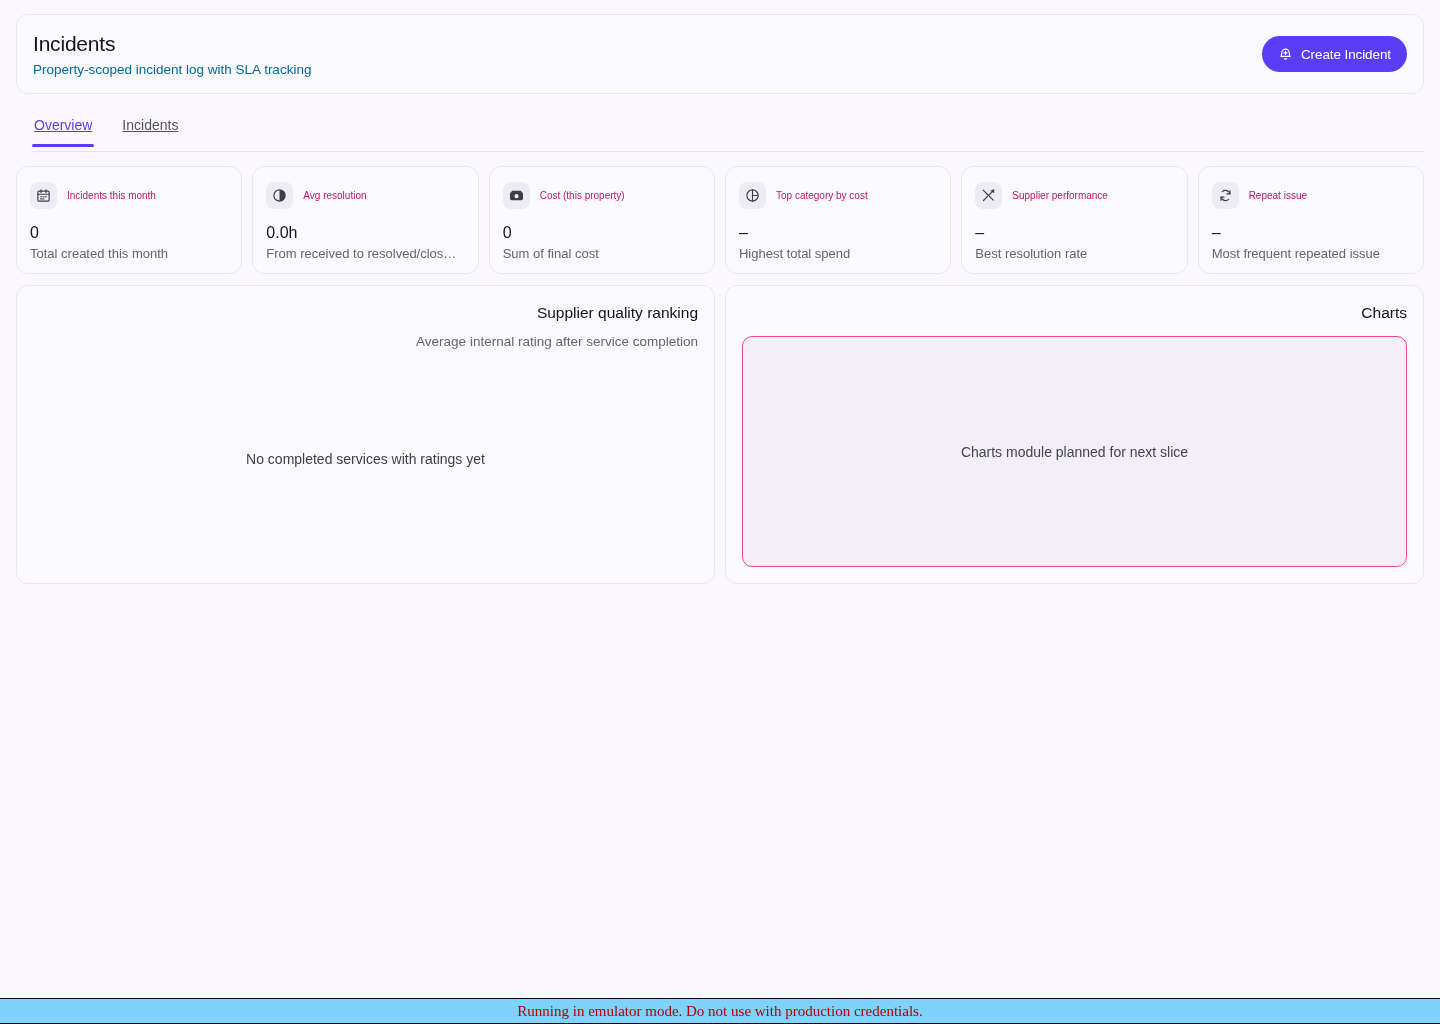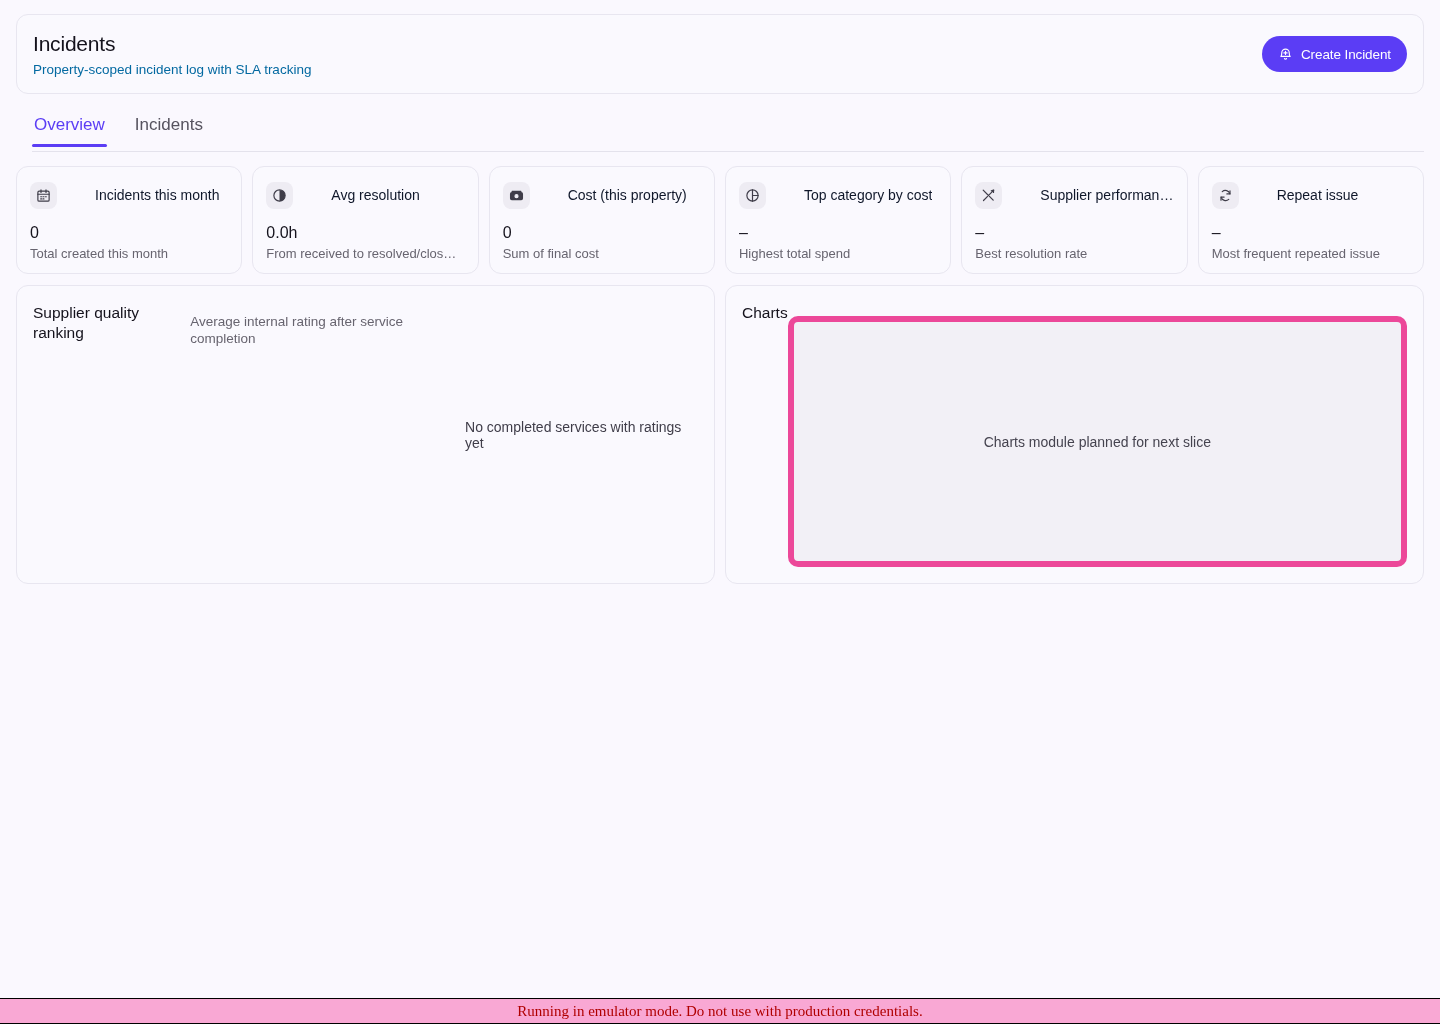--- a/index.html
+++ b/index.html
@@ -74,28 +74,29 @@
     top: 112px;
     width: 1392px;
     height: 40px;
     display: flex;
     align-items: flex-start;
     gap: 26px;
     border-bottom: 1px solid #e4e2ec;
   }
   .tab {
     position: relative;
-    font-size: 17px;
+    font-size: 14px;
     color: #56535f;
     padding: 4px 2px 12px 2px;
     cursor: pointer;
     background: none;
     border: none;
     font-family: "Liberation Sans", sans-serif;
     line-height: 18px;
+    text-decoration: underline;
   }
   .tab.active { color: #5b3df5; }
   .tab.active::after {
     content: "";
     position: absolute;
     left: 0; right: 0; bottom: -1px;
     height: 3px;
     border-radius: 2px;
     background: #5b3df5;
   }
@@ -132,27 +133,26 @@
     flex: 0 0 27px;
     border-radius: 8px;
     background: #eeecf3;
     display: flex;
     align-items: center;
     justify-content: center;
     color: #3f3d49;
   }
   .icon-tile svg { display: block; }
   .stat-label {
-    font-size: 14px;
-    color: #0f172a;
+    font-size: 10px;
+    color: #be185d;
     white-space: nowrap;
     overflow: hidden;
     text-overflow: ellipsis;
     line-height: 17px;
-    margin-left: 28px;
   }
   .stat-value {
     margin-top: 14px;
     font-size: 16px;
     color: #15131d;
     line-height: 19px;
   }
   .stat-sub {
     margin-top: 3px;
     font-size: 13px;
@@ -171,22 +171,23 @@
     width: 1408px;
     display: flex;
     gap: 10px;
   }
   .panel {
     background: #faf9fe;
     border: 1px solid #e8e6f0;
     border-radius: 12px;
     padding: 17px 16px 16px 16px;
     display: flex;
-    flex-direction: row;
+    flex-direction: column;
     height: 299px;
+    text-align: right;
   }
   .panel-left { width: 699px; flex: 0 0 699px; }
   .panel-right { flex: 1 1 auto; }
   .panel-title {
     font-size: 15.5px;
     color: #14121c;
     line-height: 20px;
   }
   .panel-subtitle {
     margin-top: 10px;
@@ -200,37 +201,37 @@
     align-items: center;
     justify-content: center;
   }
   .empty-text {
     font-size: 14px;
     color: #3f3d49;
   }
   .chart-placeholder {
     margin-top: 13px;
     flex: 1 1 auto;
-    border: 6px solid #ec4899;
+    border: 1px solid #ec4899;
     border-radius: 10px;
     background: #f2f0f6;
     display: flex;
     align-items: center;
     justify-content: center;
   }
   .chart-placeholder .empty-text { color: #45434f; }
 
   
   .emulator-banner {
     position: absolute;
     left: 0;
     bottom: 0;
     width: 1440px;
     height: 26px;
-    background: #f9a8d4;
+    background: #7dd3fc;
     border-top: 1px solid #000000;
     border-bottom: 1px solid #000000;
     display: flex;
     align-items: center;
     justify-content: center;
     color: #b00000;
     font-family: "Liberation Serif", serif;
     font-size: 15px;
   }
 </style>

